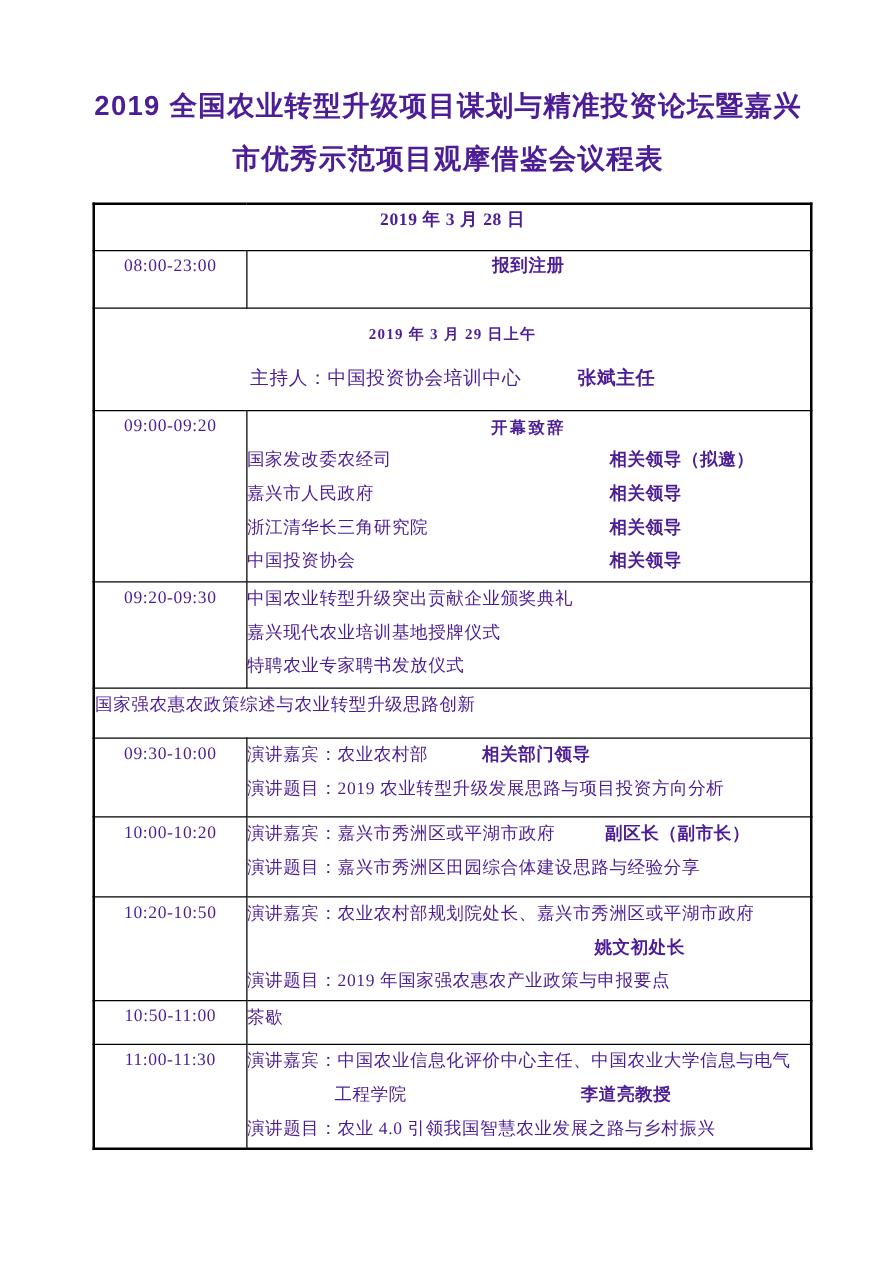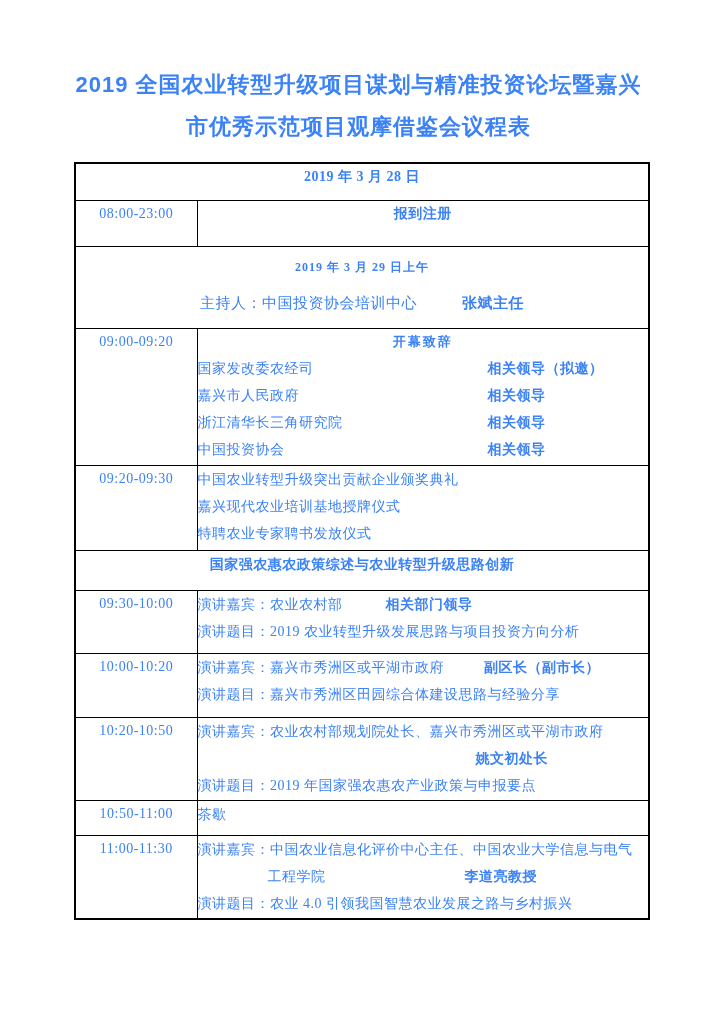--- a/index.html
+++ b/index.html
@@ -1,20 +1,20 @@
 <!DOCTYPE html>
 <html><head>
 <meta charset="utf-8">
 <style>
   html,body{margin:0;padding:0;background:#fff;}
   .page{
     position:relative;
     width:717px;height:1013px;
     background:#ffffff;
-    color:#3b82f6;
+    color:#4c1d95;
     font-family:"Liberation Serif","DejaVu Serif",serif;
     overflow:hidden;
   }
   .doc-title{
     padding-top:64px;
     margin:0 auto;
     width:620px;
     text-align:center;
     font-weight:bold;
     font-size:22px;
@@ -52,22 +52,21 @@
   }
   .date-header{
     text-align:center;
     font-weight:bold;
     font-size:16px;
     padding-top:6px;
     line-height:26px;
     letter-spacing:1px;
   }
   .section-header{
-    text-align:center;
-    font-weight:bold;
+    font-weight:normal;
     font-size:18px;
     padding-top:6px;
     line-height:28px;
     letter-spacing:1px;
   }
   .center-bold{
     text-align:center;
     font-weight:bold;
     font-size:17px;
     padding-top:9px;

